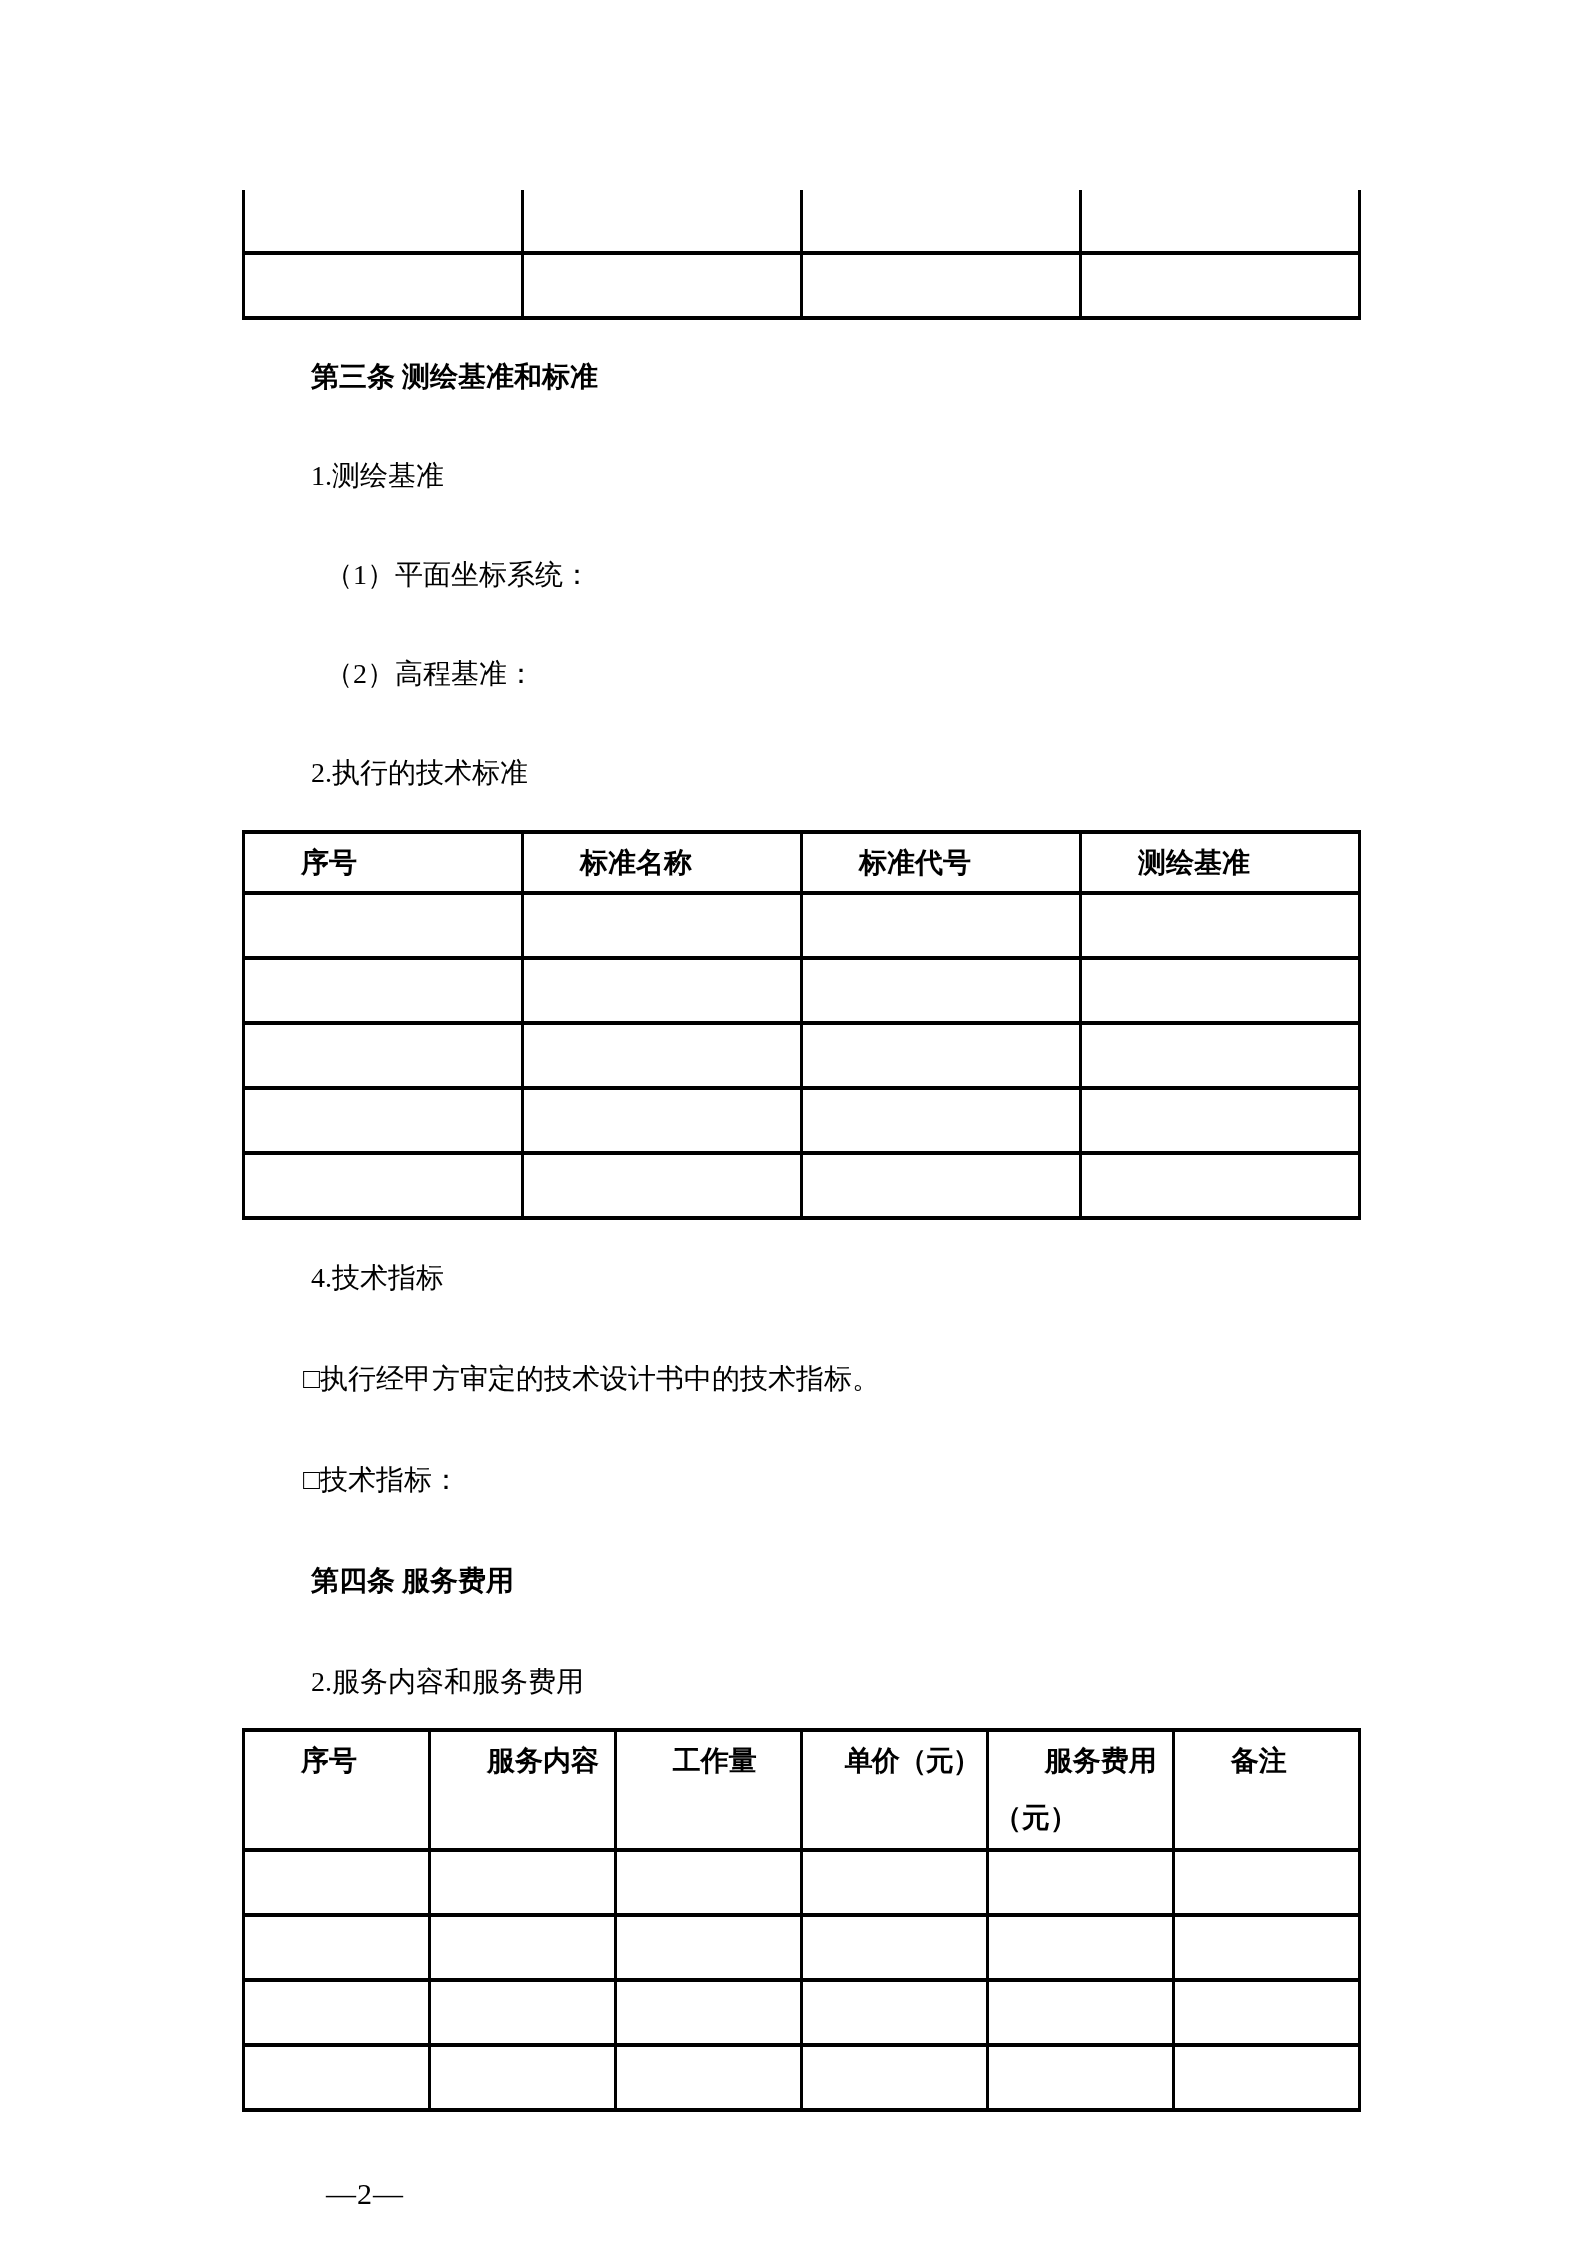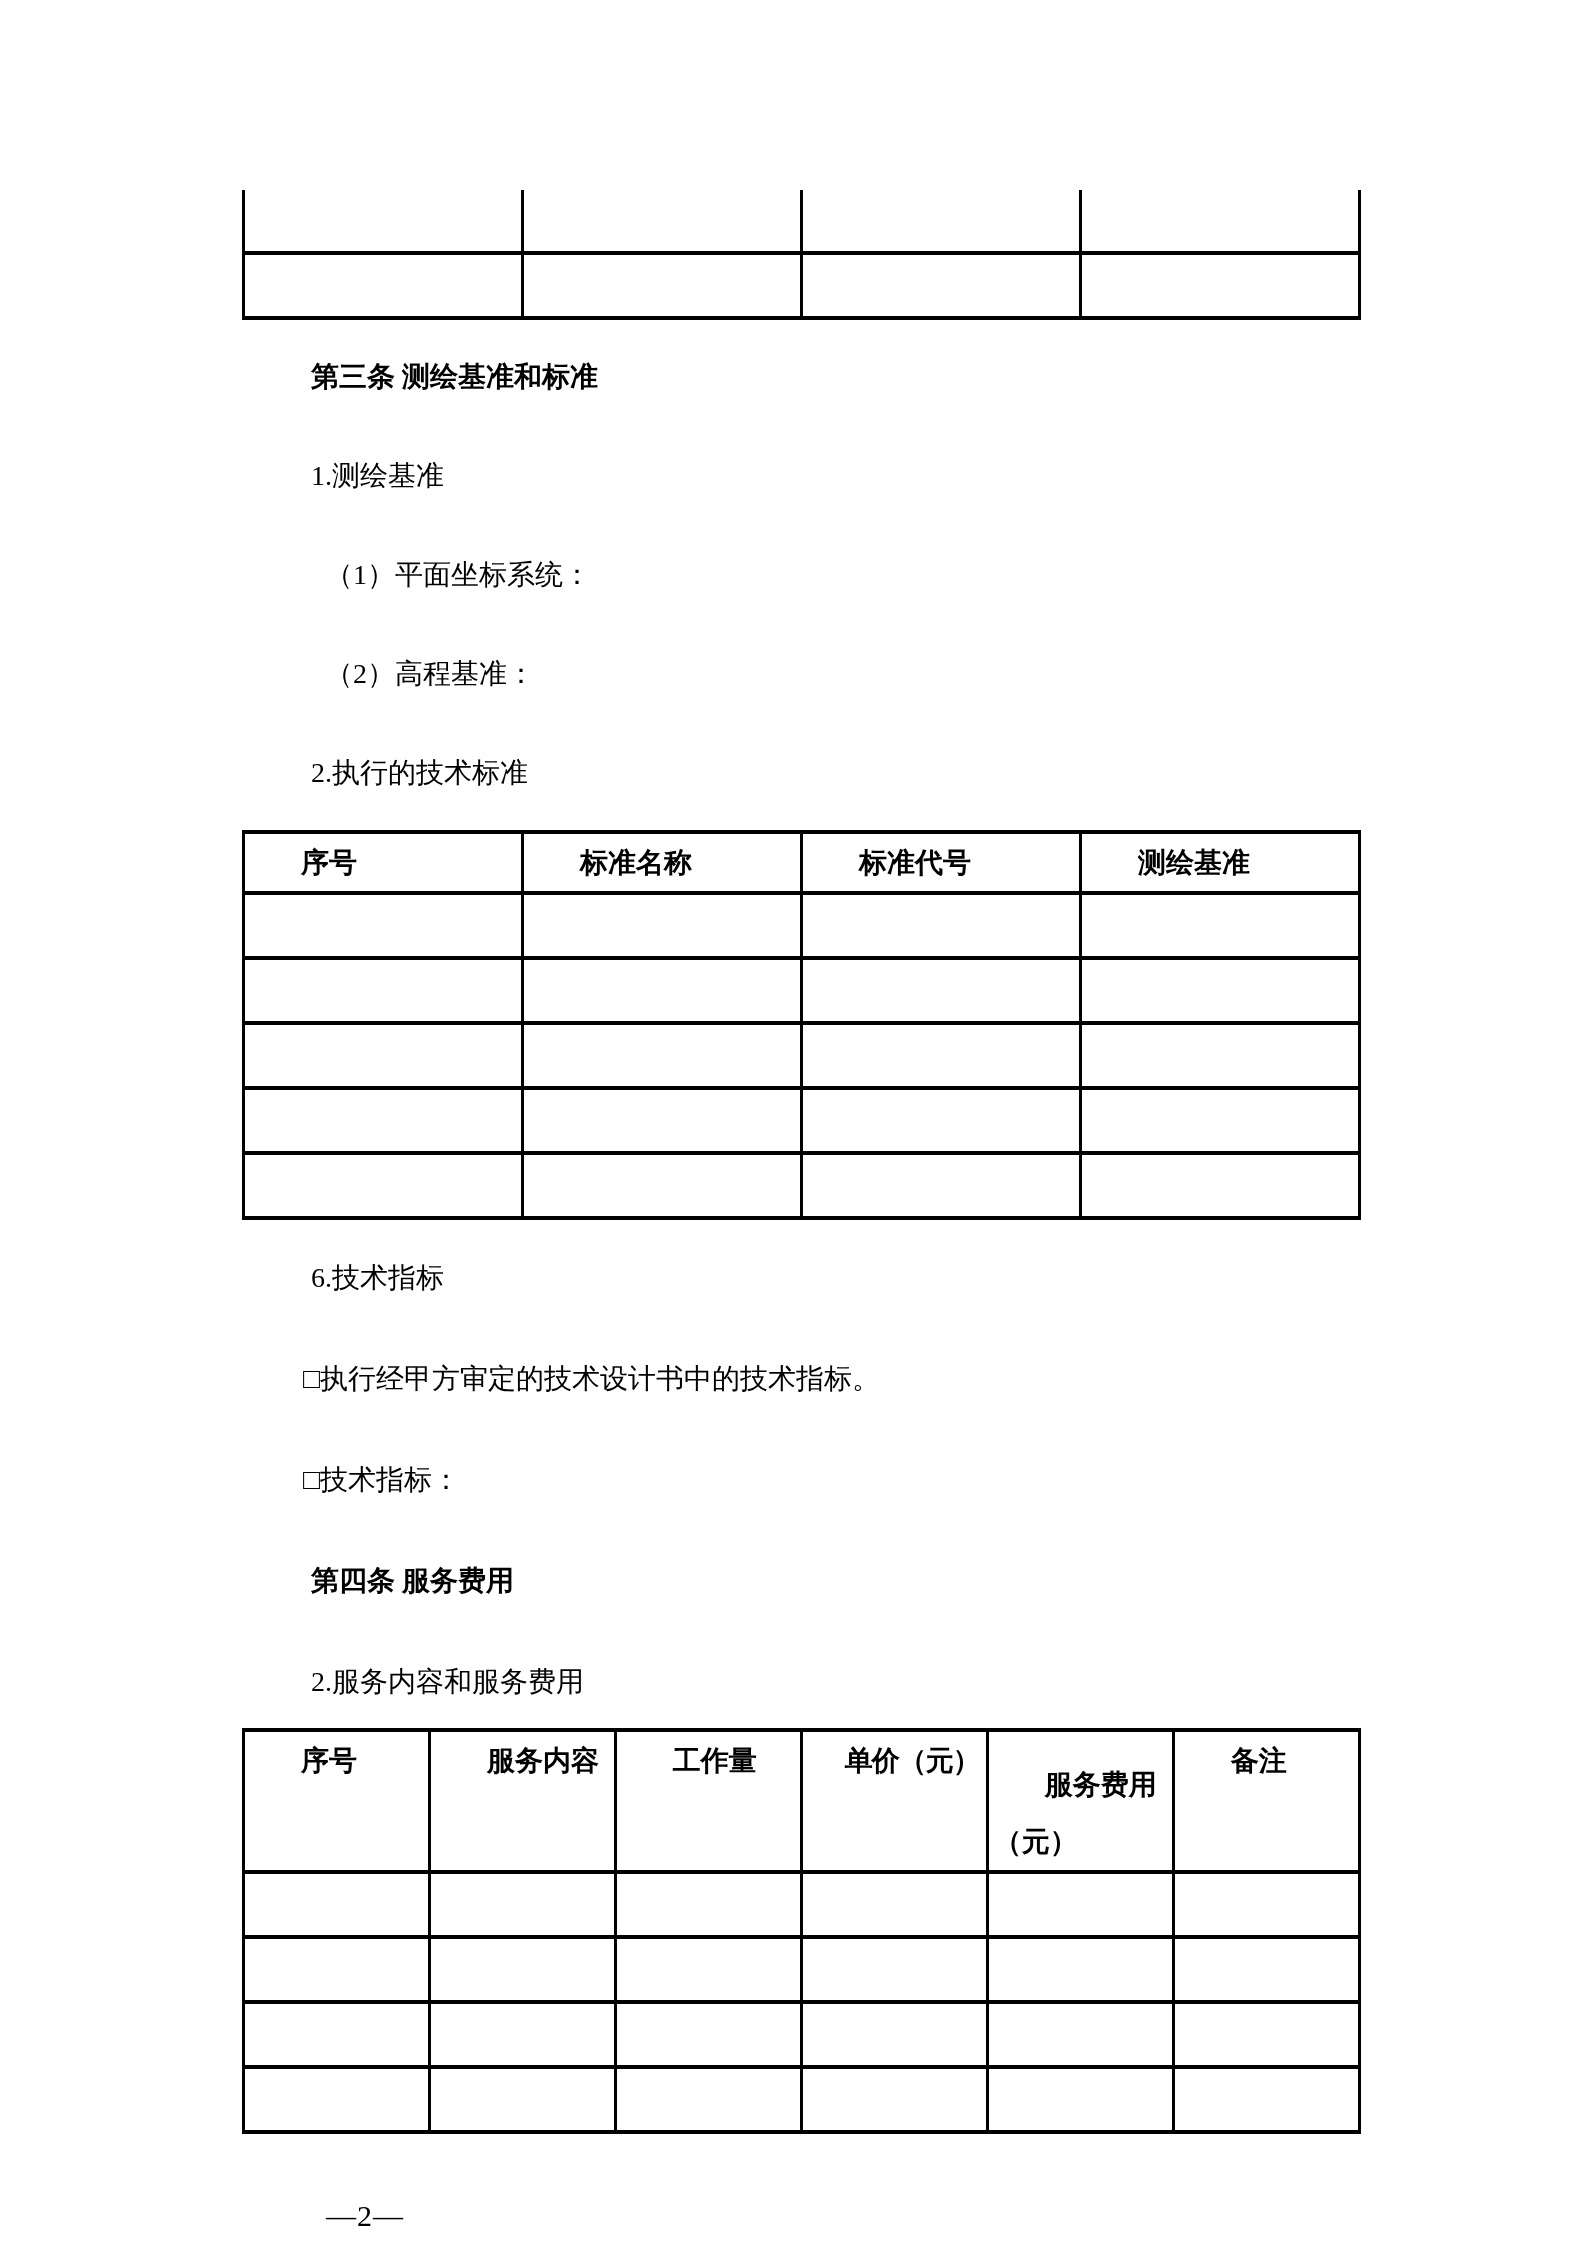--- a/index.html
+++ b/index.html
@@ -38,21 +38,21 @@
   th{
     line-height:57px;
     text-indent:56px;
     white-space:nowrap;
     font-weight:bold;
   }
   .tbl-std th{height:57px;}
   .tbl-std td{height:61px;}
   .tbl-fee th{height:116px;}
   .tbl-fee td{height:61px;}
-  th .l1{display:block;text-indent:56px;white-space:nowrap;margin-top:24px;}
+  th .l1{display:block;text-indent:56px;white-space:nowrap;}
   th .l2{display:block;text-indent:5px;white-space:nowrap;}
   th.tight{text-indent:42px;letter-spacing:-1px;}
   p.doc{
     margin:15px;
     font-size:28px;
   }
   .g1{line-height:84px;}
   .g2{line-height:86px;}
   .bold{font-weight:bold;}
   .ind-a{text-indent:54px;}
@@ -143,21 +143,21 @@
           </tr>
       <tr>
             <td></td>
             <td></td>
             <td></td>
             <td></td>
           </tr>
     </tbody>
       </table>
 
-    <p class="doc g2 ind-a">6.技术指标</p>
+    <p class="doc g2 ind-a">4.技术指标</p>
     <p class="doc g2 ind-c">□执行经甲方审定的技术设计书中的技术指标。</p>
     <p class="doc g2 ind-c">□技术指标：</p>
 
     <p class="doc g2 bold ind-a">第四条 服务费用</p>
     <p class="doc g2 ind-a">2.服务内容和服务费用</p>
 
     <table class="tbl-fee">
       <colgroup>
           <col style="width:16.66%">
           <col style="width:16.66%">

